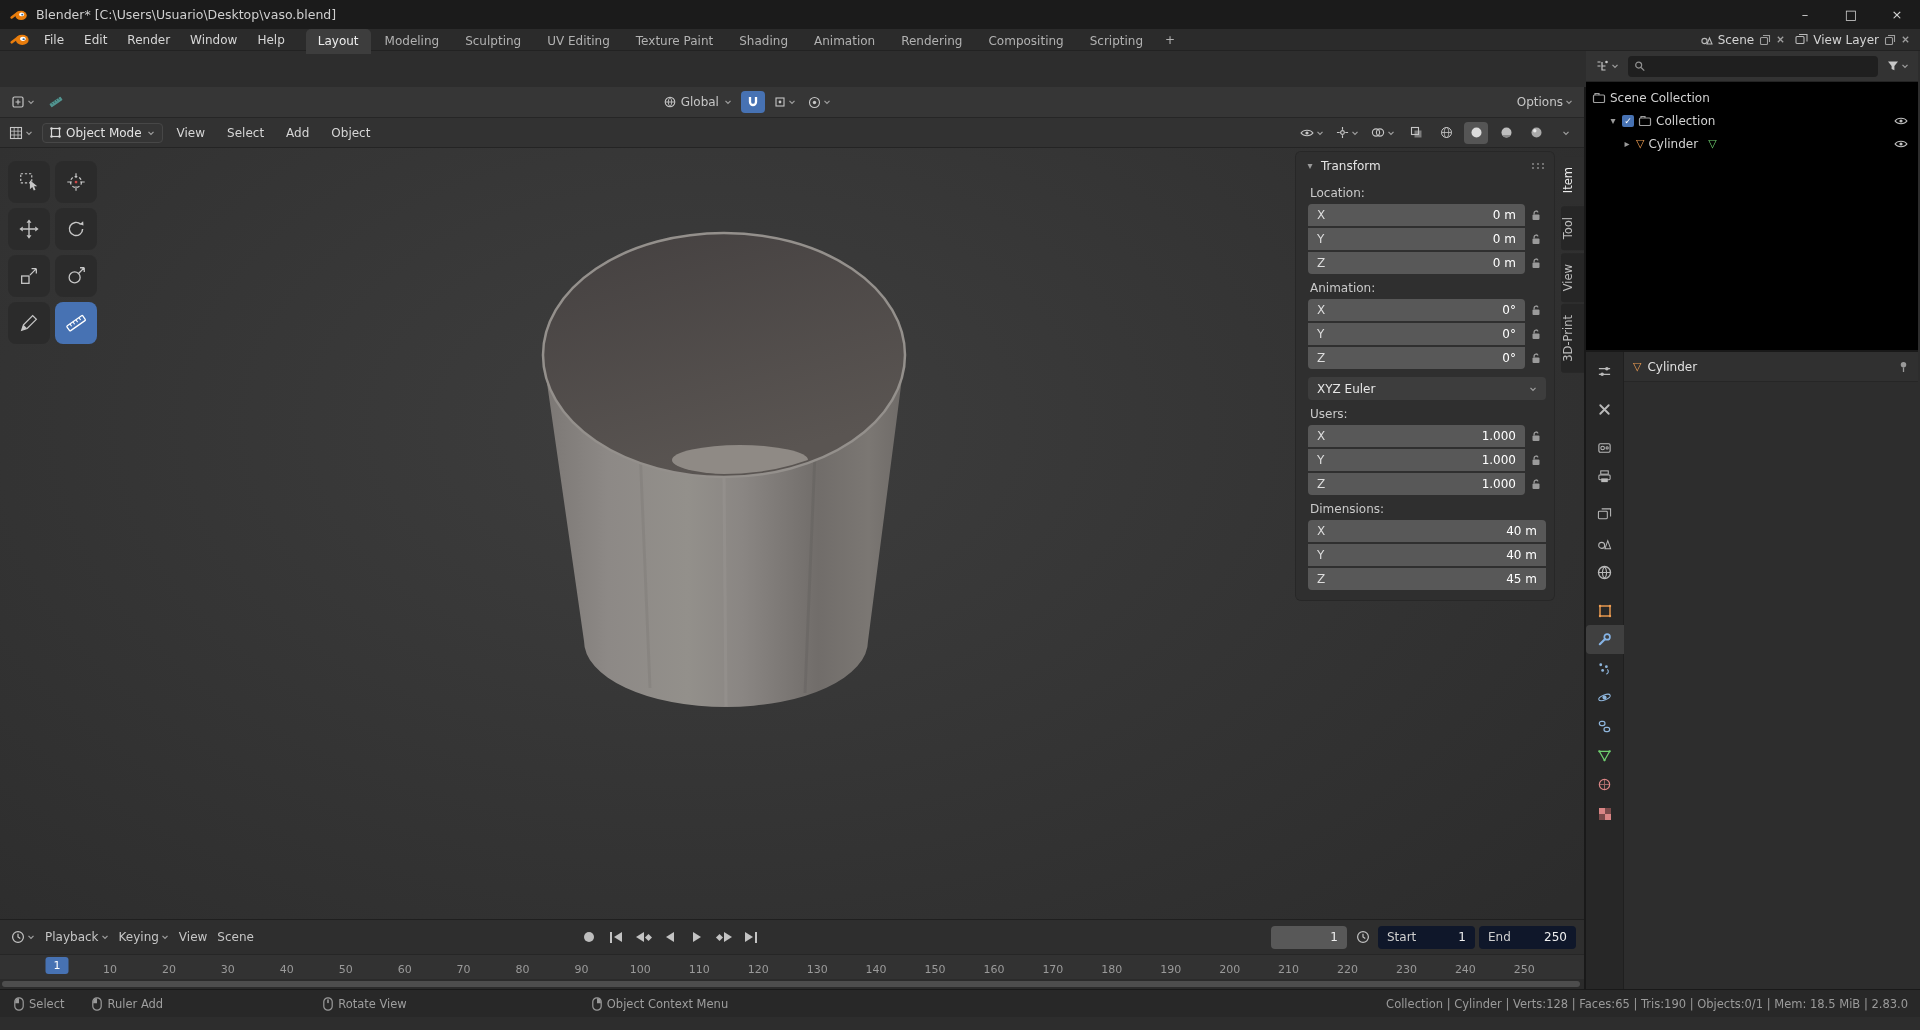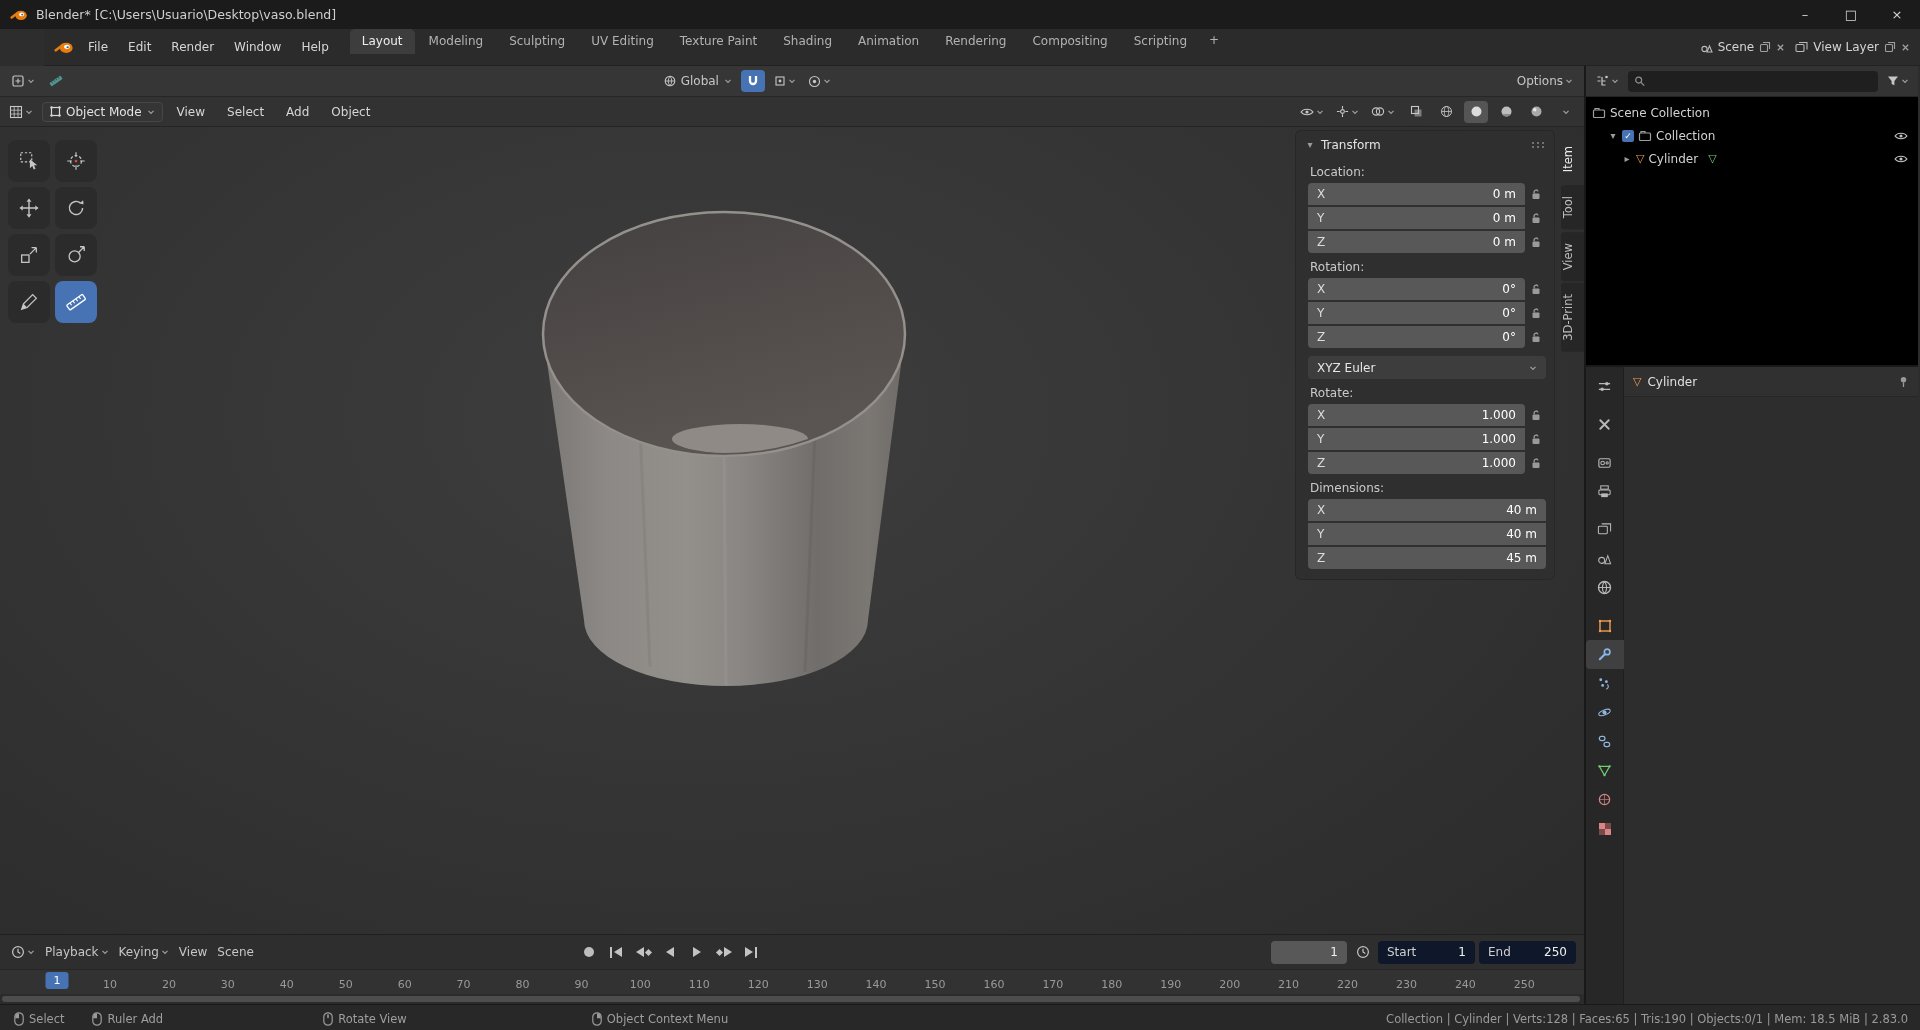--- a/index.html
+++ b/index.html
@@ -7,33 +7,33 @@
   body { font-family:"DejaVu Sans", sans-serif; font-size:12px; color:#d1d1d1; background:#2d2d2d; cursor:default; }
   svg.ic { display:block; }
 
   
   .titlebar { height:29px; background:#1b1b1b; display:flex; align-items:center; color:#cfcfcf; font-size:12.5px; }
   .tb-logo { margin:0 8px 0 10px; }
   .tb-spacer { flex:1; }
   .winbtn { width:46px; height:29px; display:flex; align-items:center; justify-content:center; color:#d6d6d6; font-size:13px; }
 
   
-  .topbar { height:37px; background:#2b2b2b; display:flex; align-items:center; border-bottom:1px solid #222;margin-left:44px; }
+  .topbar { height:22px; background:#2b2b2b; display:flex; align-items:center; border-bottom:1px solid #222; }
   .menu-item { padding:0 10px; height:100%; display:flex; align-items:center; color:#d6d6d6; }
   .ws-tabs { display:flex; align-items:flex-start; height:100%; margin-left:10px; }
   .ws-tab { padding:5px 12px 6px; margin:0 1px; border-radius:5px 5px 0 0; color:#b2b2b2; }
   .ws-tab.active { background:#3d3d3d; color:#ededed; }
   .ws-add { padding:4px 9px 6px; color:#b2b2b2; }
   .topbar-right { margin-left:auto; display:flex; align-items:center; gap:10px; padding-right:10px; }
   .tb-widget { display:flex; align-items:center; gap:5px; color:#d4d4d4; }
   .mini-icon { display:flex; align-items:center; color:#9f9f9f; }
 
   
   .main { display:flex; height:938px; }
-  .left-col { width:1586px; display:flex; flex-direction:column; border-right:2px solid #191919; }
+  .left-col { width:1586px; display:flex; flex-direction:column; border-right:2px solid #191919;margin-top:36px; }
   .right-col { width:332px; display:flex; flex-direction:column; background:#2d2d2d; }
 
   
   .toolsettings { height:31px; background:#363636; border-bottom:1px solid #262626; display:flex; align-items:center; padding:0 8px; gap:6px; }
   .vp-header { height:30px; background:#323232; border-bottom:1px solid #242424; display:flex; align-items:center; padding:0 6px; gap:6px; }
   .hdr-dd { display:flex; align-items:center; gap:5px; background:#353535; border:1px solid #474747; border-radius:4px; padding:2px 7px; color:#e2e2e2; }
   .hdr-menu { padding:0 8px; color:#d6d6d6; }
   .flexsp { flex:1; }
   .icobtn { height:22px; min-width:24px; padding:0 3px; display:flex; align-items:center; justify-content:center; gap:2px; border-radius:4px; color:#c6c6c6; }
   .icobtn.blue { background:#4772b3; color:#fff; }
@@ -564,21 +564,21 @@
                 <span class="axis">Z</span>
                 <span class="val">0 m</span>
               </div>
               <span class="np-lock">
                 <svg class="ic" width="10" height="12">
                   <use href="#i-lock"></use>
                 </svg>
               </span>
             </div>
 
-          <div class="np-label">Rotation:</div>
+          <div class="np-label">Animation:</div>
           <div class="np-row">
               <div class="np-field first">
                 <span class="axis">X</span>
                 <span class="val">0°</span>
               </div>
               <span class="np-lock">
                 <svg class="ic" width="10" height="12">
                   <use href="#i-lock"></use>
                 </svg>
               </span>
@@ -606,21 +606,21 @@
               </span>
             </div>
 
           <div class="np-select">
             <span>XYZ Euler</span>
             <svg class="ic chev" width="8" height="8">
                 <use href="#i-chev"></use>
               </svg>
           </div>
 
-          <div class="np-label">Rotate:</div>
+          <div class="np-label">Users:</div>
           <div class="np-row">
               <div class="np-field first">
                 <span class="axis">X</span>
                 <span class="val">1.000</span>
               </div>
               <span class="np-lock">
                 <svg class="ic" width="10" height="12">
                   <use href="#i-lock"></use>
                 </svg>
               </span>

